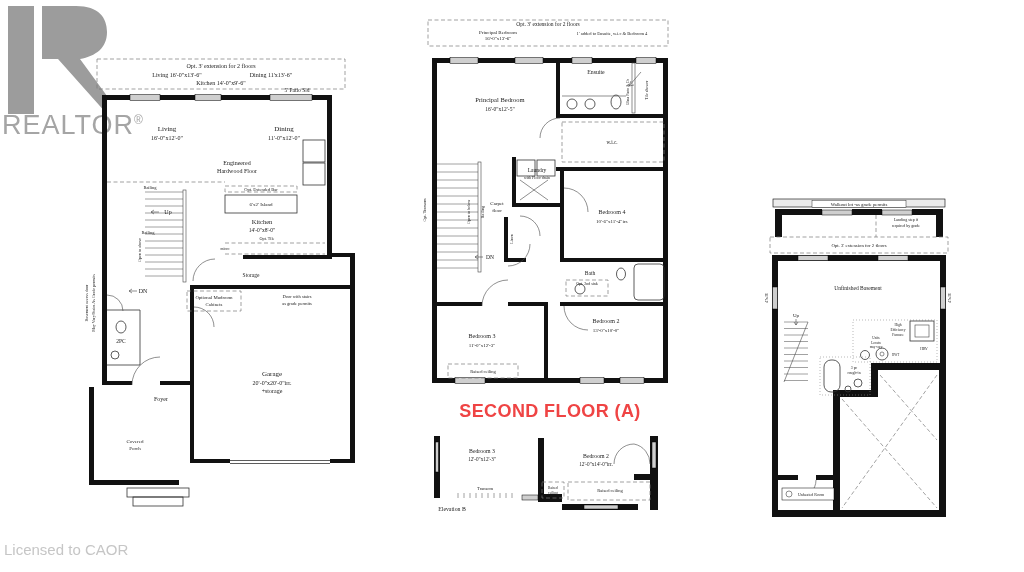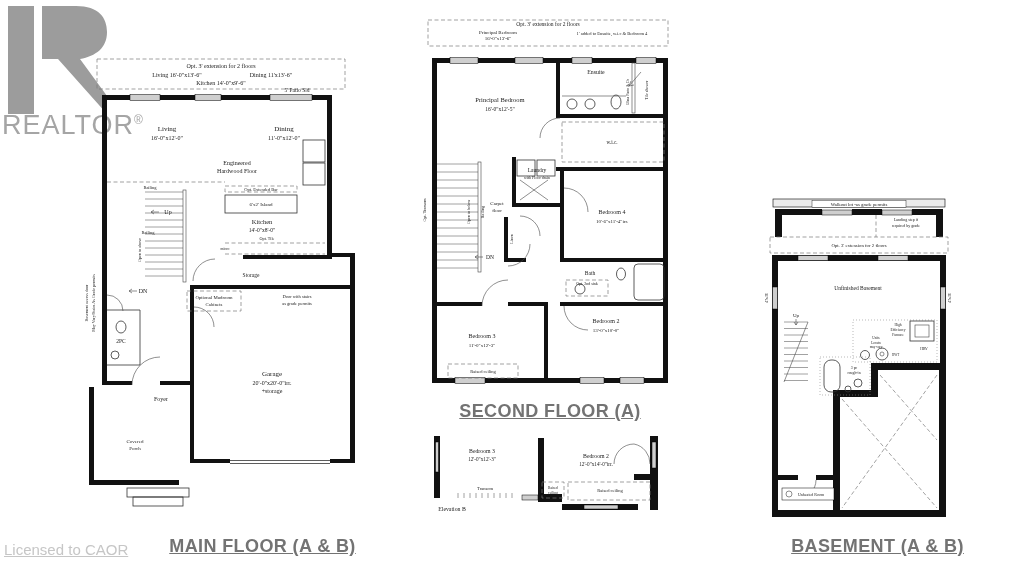--- a/index.html
+++ b/index.html
@@ -1,25 +1,25 @@
 <!DOCTYPE html>
 <html><head>
 <meta charset="utf-8">
 <style>
   html,body{margin:0;padding:0;background:#fff;}
   #sheet{position:relative;width:1024px;height:572px;background:#ffffff;overflow:hidden;
          font-family:"Liberation Sans",sans-serif;}
   .plan{position:absolute;}
   svg text{font-family:"Liberation Serif",serif;fill:#1c1c1c;}
-  .caption{position:absolute;text-align:center;color:#737373;font-weight:600;
-           font-size:18px;letter-spacing:.4px;font-family:"Liberation Sans",sans-serif;text-decoration:underline;}
+  .caption{position:absolute;text-align:center;color:#ef4444;font-weight:600;
+           font-size:18px;letter-spacing:.4px;font-family:"Liberation Sans",sans-serif;}
   #wm-brand{position:absolute;left:2px;top:110px;color:#a5a5a5;font-size:27px;
             letter-spacing:1px;font-family:"Liberation Sans",sans-serif;}
   #wm-brand sup{font-size:12px;}
-  #license{position:absolute;left:4px;top:541px;color:#c6c6c6;font-size:15px;text-decoration:underline;}
+  #license{position:absolute;left:4px;top:541px;color:#c6c6c6;font-size:15px;}
   .w{fill:#111;}                       
   .win{fill:#cfcfcf;stroke:#000;stroke-width:.5;}
   .thin{fill:none;stroke:#333;stroke-width:.8;}
   .thin2{fill:none;stroke:#444;stroke-width:.6;}
   .dash{fill:none;stroke:#7a7a7a;stroke-width:.7;stroke-dasharray:4 2.5;}
   .dot{fill:none;stroke:#8a8a8a;stroke-width:.6;stroke-dasharray:1 2;}
   .steps{fill:none;stroke:#555;stroke-width:.55;}
 </style>
 </head>
 <body>
@@ -351,17 +351,15 @@
       <circle class="thin2" cx="31" cy="302" r="3"></circle>
       <text x="53" y="304" font-size="4" text-anchor="middle">Unheated Room</text>
     </g>
     <g>
       <text x="100" y="98" font-size="5.5" text-anchor="middle">Unfinished Basement</text>
       <text x="10" y="106" font-size="3.8" text-anchor="middle" transform="rotate(-90 10 106)">47x36</text>
       <text x="193" y="106" font-size="3.8" text-anchor="middle" transform="rotate(-90 193 106)">47x36</text>
     </g>
   </svg>
 
-  <div class="caption" style="left:110px;top:536px;width:305px">MAIN FLOOR (A &amp; B)</div>
   <div class="caption" style="left:420px;top:401px;width:260px">SECOND FLOOR (A)</div>
-  <div class="caption" style="left:770px;top:536px;width:215px">BASEMENT (A &amp; B)</div>
 
 </div>
 
 </body></html>

